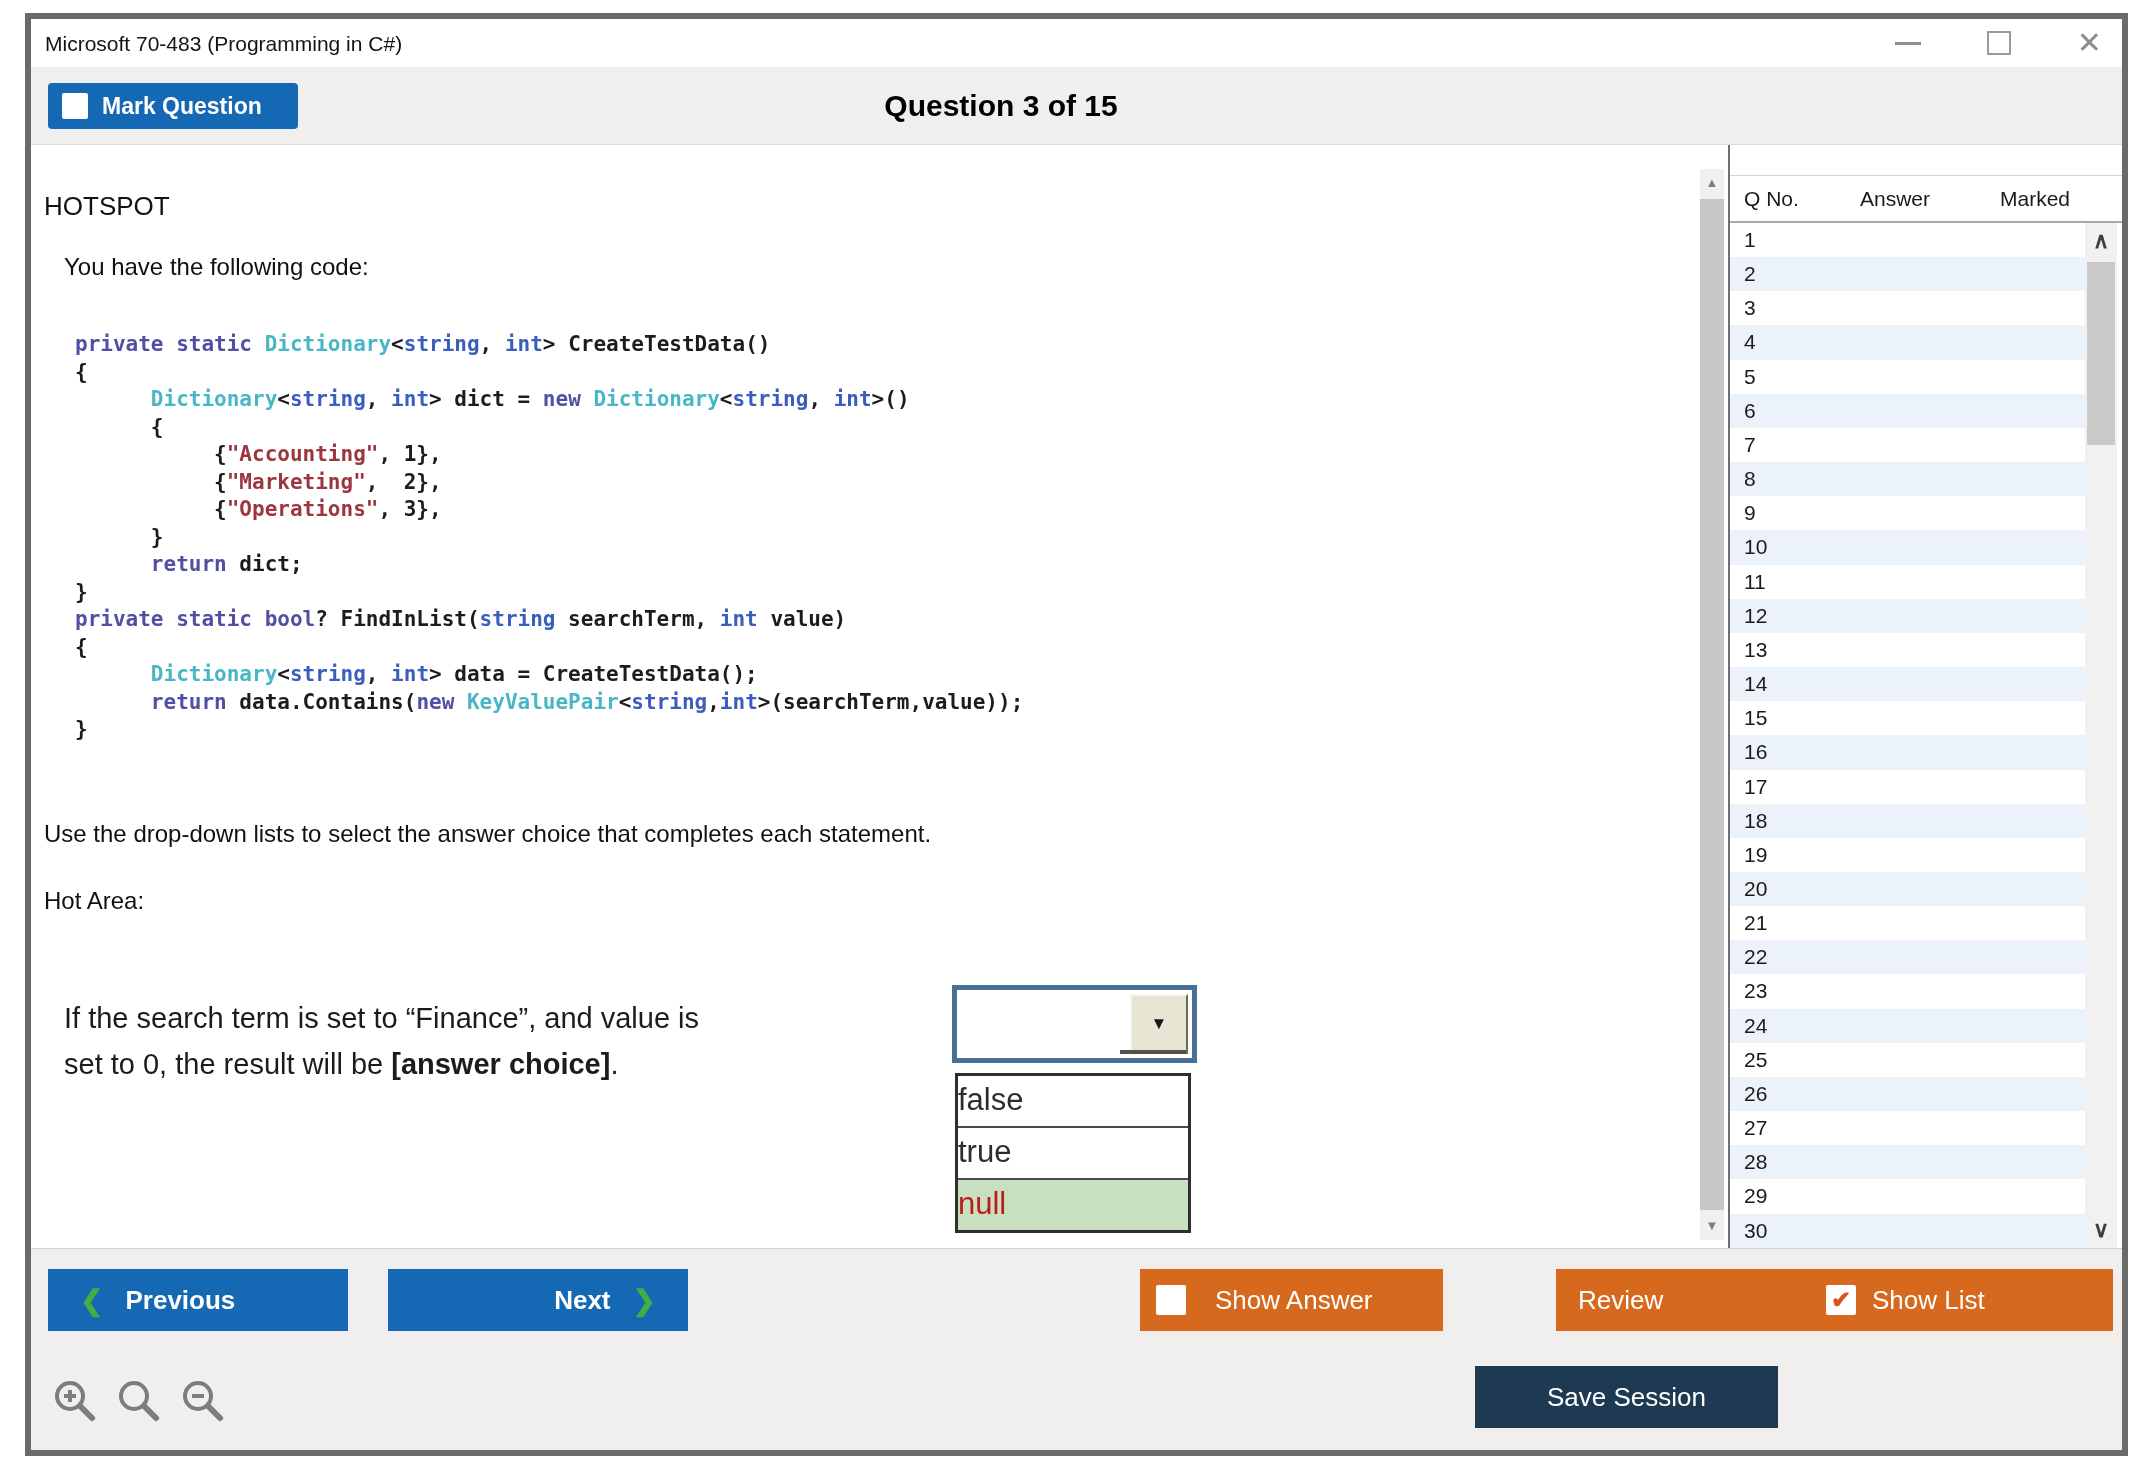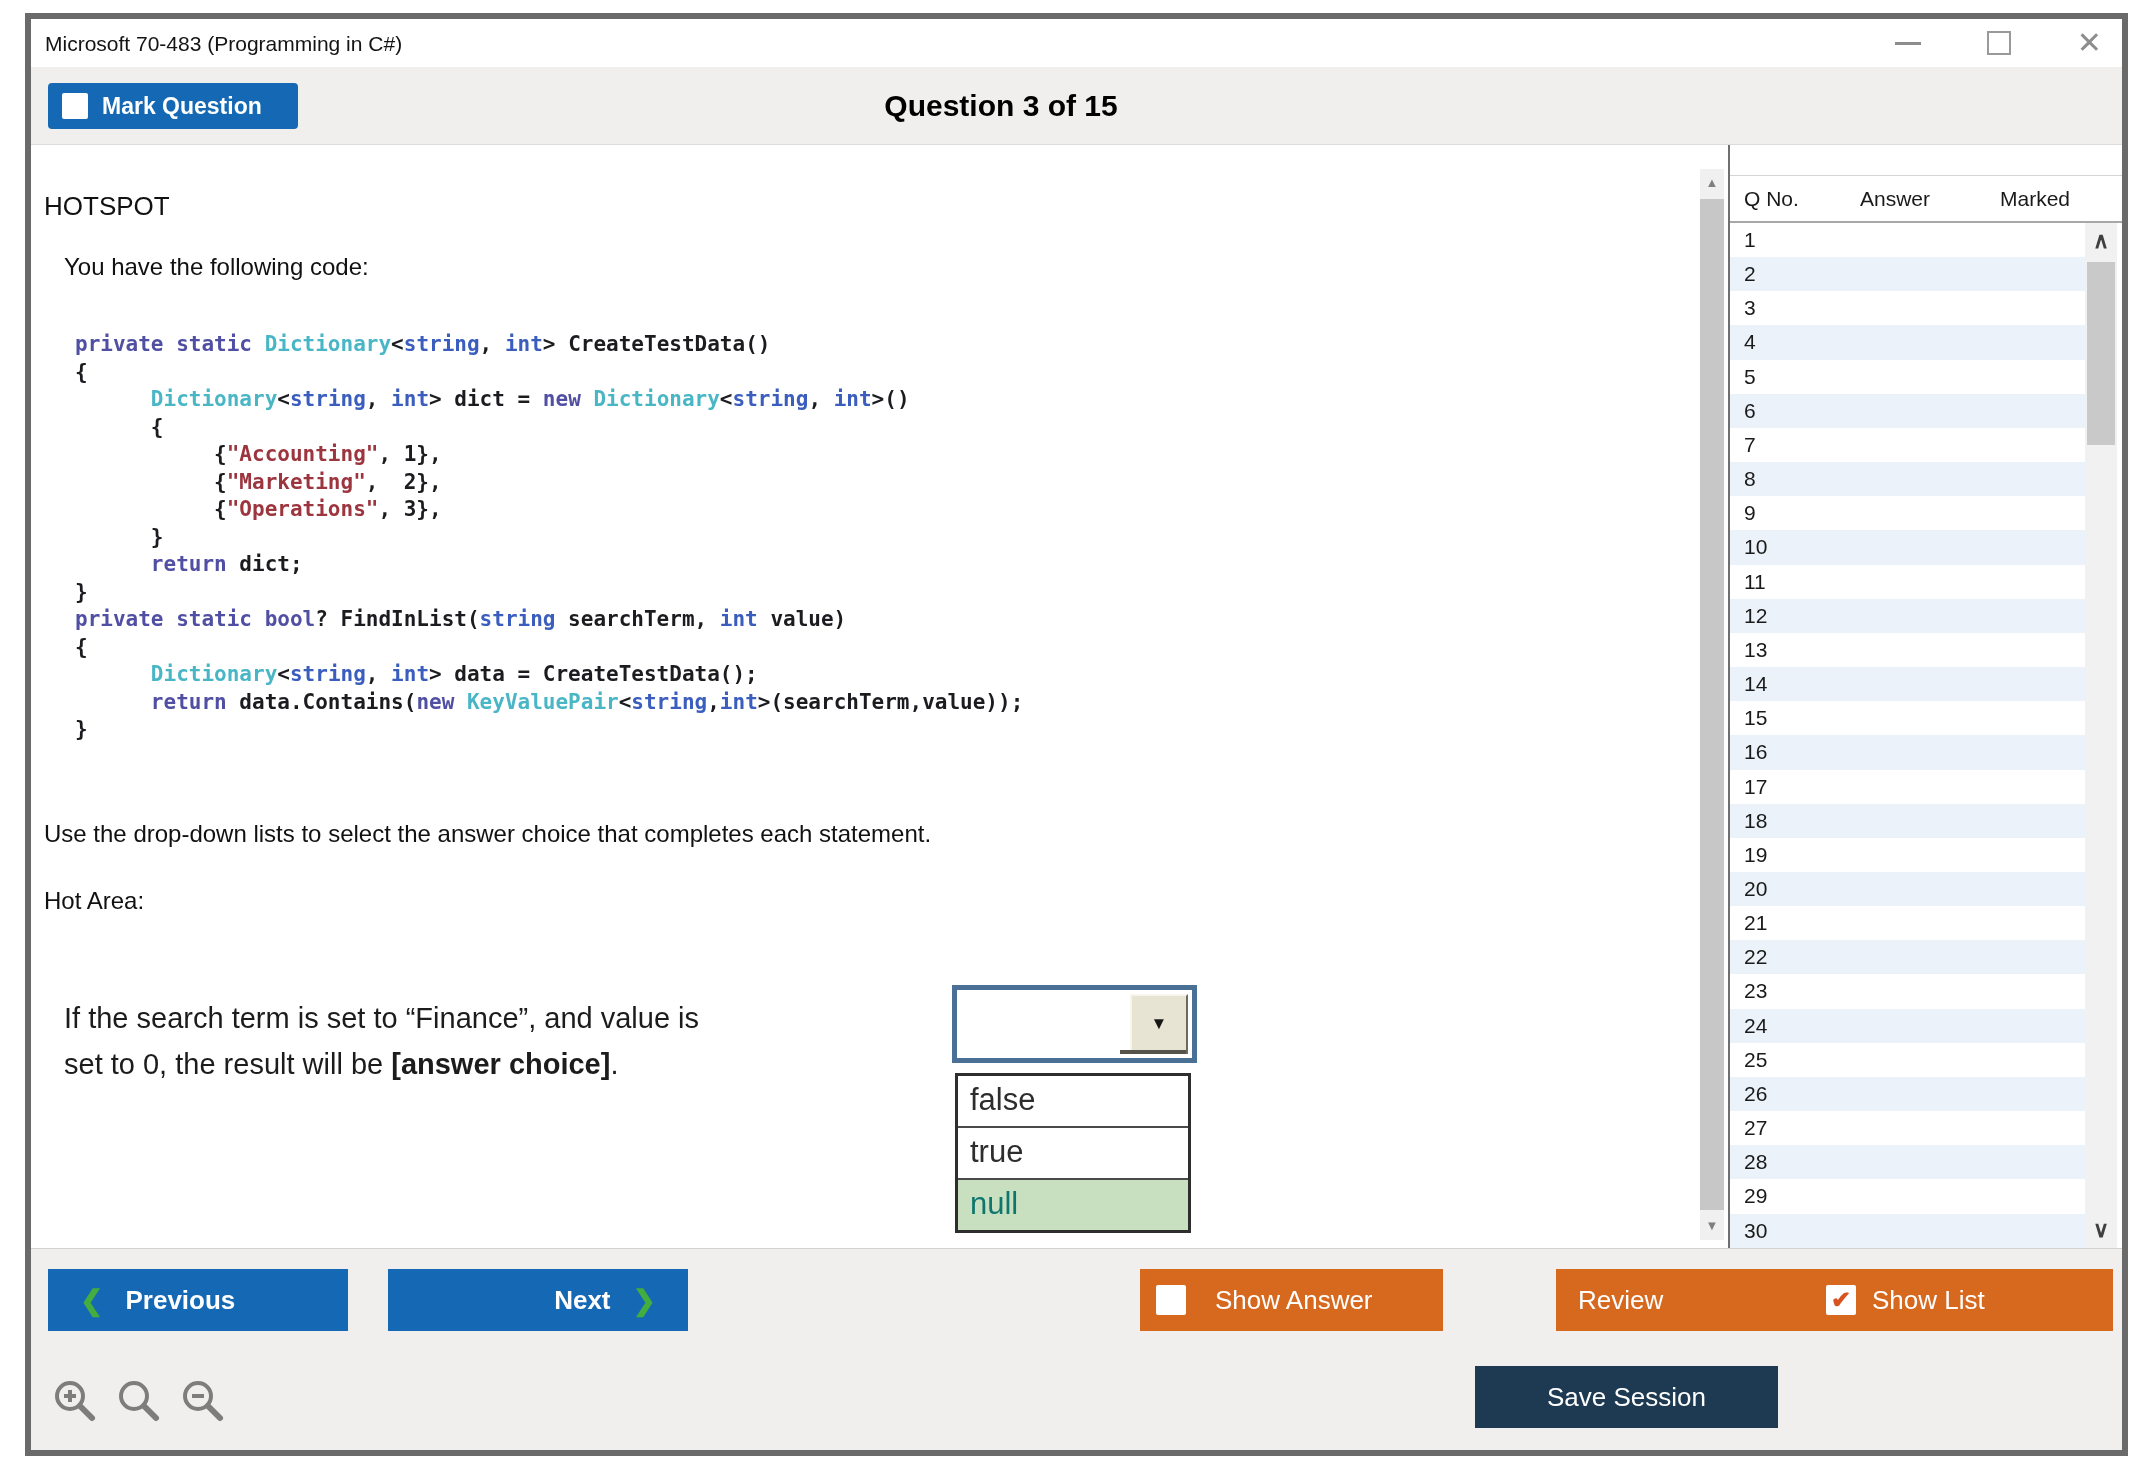--- a/index.html
+++ b/index.html
@@ -35,23 +35,23 @@
   .statement{position:absolute;left:33px;top:850px;font-size:29px;line-height:46px;color:#1c1c1c;}
   .statement b{font-weight:bold;}
   
   .combo{position:absolute;left:921px;top:840px;width:245px;height:78px;border:5px solid #4a7195;background:#fff;box-sizing:border-box;cursor:pointer;}
   .combo-value{position:absolute;left:8px;top:0;height:68px;line-height:68px;font-size:28px;color:#222;}
   .combo-btn{position:absolute;right:4px;top:4px;bottom:4px;width:58px;background:#e8e4d3;border:2px solid;border-color:#f7f5ec #6e6a5a #6e6a5a #f7f5ec;display:flex;align-items:center;justify-content:center;box-sizing:border-box;}
   .combo-btn .arrow{font-size:17px;color:#161616;}
   .combo-shadow{position:absolute;right:0px;bottom:-2px;width:66px;height:4px;background:#55524a;}
   
   .options{position:absolute;left:924px;top:928px;width:236px;border:3px solid #2e2e2e;background:#fff;box-sizing:border-box;}
-  .option{height:50px;line-height:48px;padding-left:12px;font-size:31px;color:#2d2d2d;cursor:pointer;}
+  .option{height:50px;line-height:48px;padding-left:0;font-size:31px;color:#2d2d2d;cursor:pointer;}
   .option + .option{border-top:2px solid #4a4a4a;}
-  .option-highlight{background:#c8e0c0;color:#0f766e;}
+  .option-highlight{background:#c8e0c0;color:#b91c1c;}
   
   .main-scrollbar{position:absolute;left:1669px;top:24px;width:24px;height:1071px;background:#f0f0f0;}
   .sb-arrow{position:absolute;left:0;width:24px;height:28px;text-align:center;font-size:13px;line-height:28px;color:#7f7f7f;cursor:pointer;}
   .sb-arrow.up{top:0;} .sb-arrow.down{bottom:0;}
   .sb-thumb{position:absolute;left:0;top:30px;bottom:30px;width:24px;background:#c7c7c7;cursor:pointer;}
   
   .qlist{position:absolute;left:1697px;top:0;width:394px;height:1103px;border-left:2px solid #6f6f6f;box-sizing:border-box;background:#fff;}
   .qlist-header{position:absolute;left:0;top:30px;width:100%;height:48px;border-top:1px solid #d4d4d4;border-bottom:2px solid #a8a8a8;box-sizing:border-box;background:#fff;}
   .qlist-header span{position:absolute;top:0;height:46px;line-height:46px;font-size:21px;color:#1a1a1a;}
   .col-qno{left:14px;text-align:right;}

